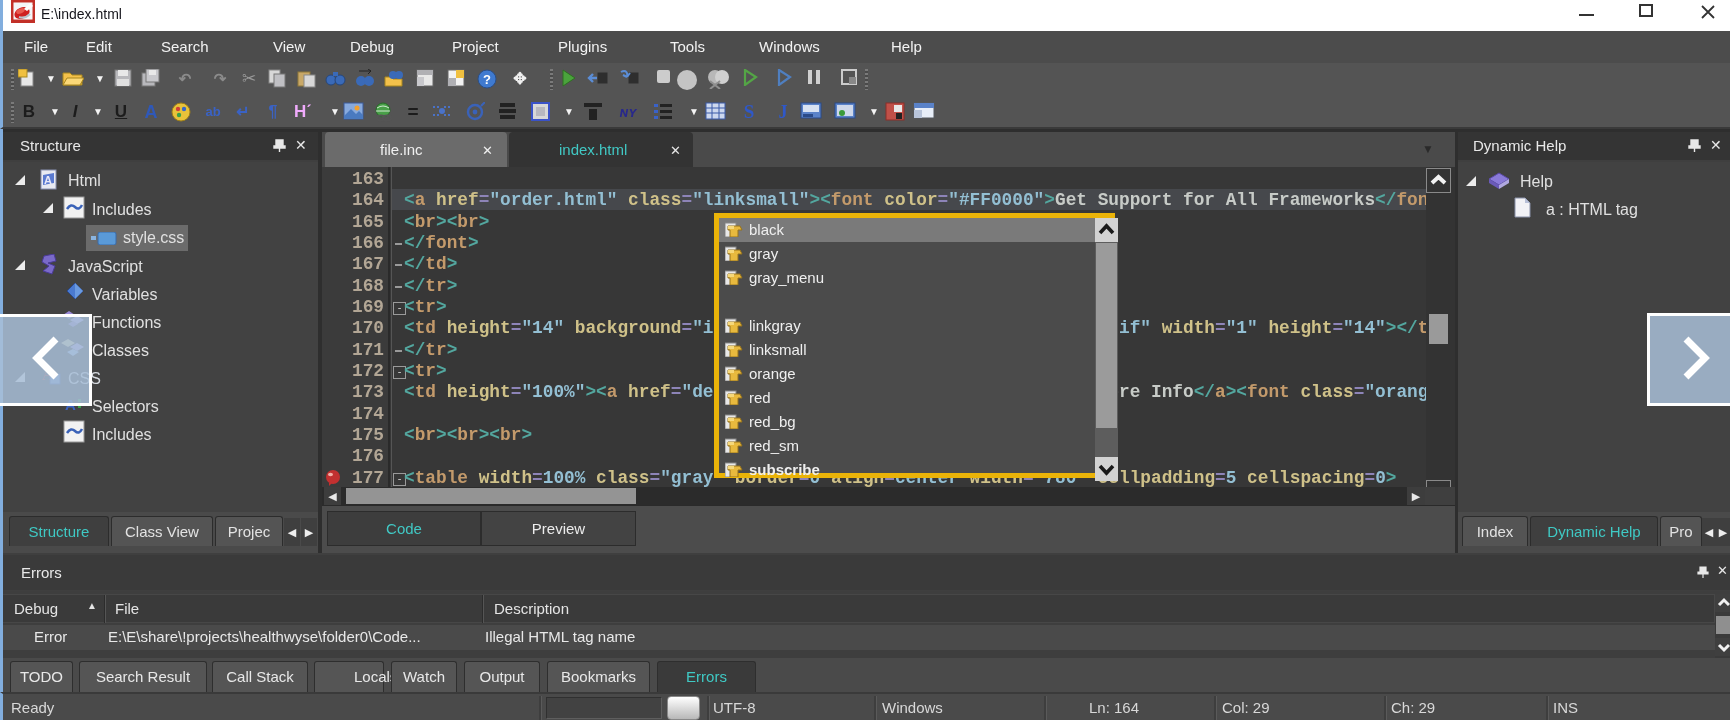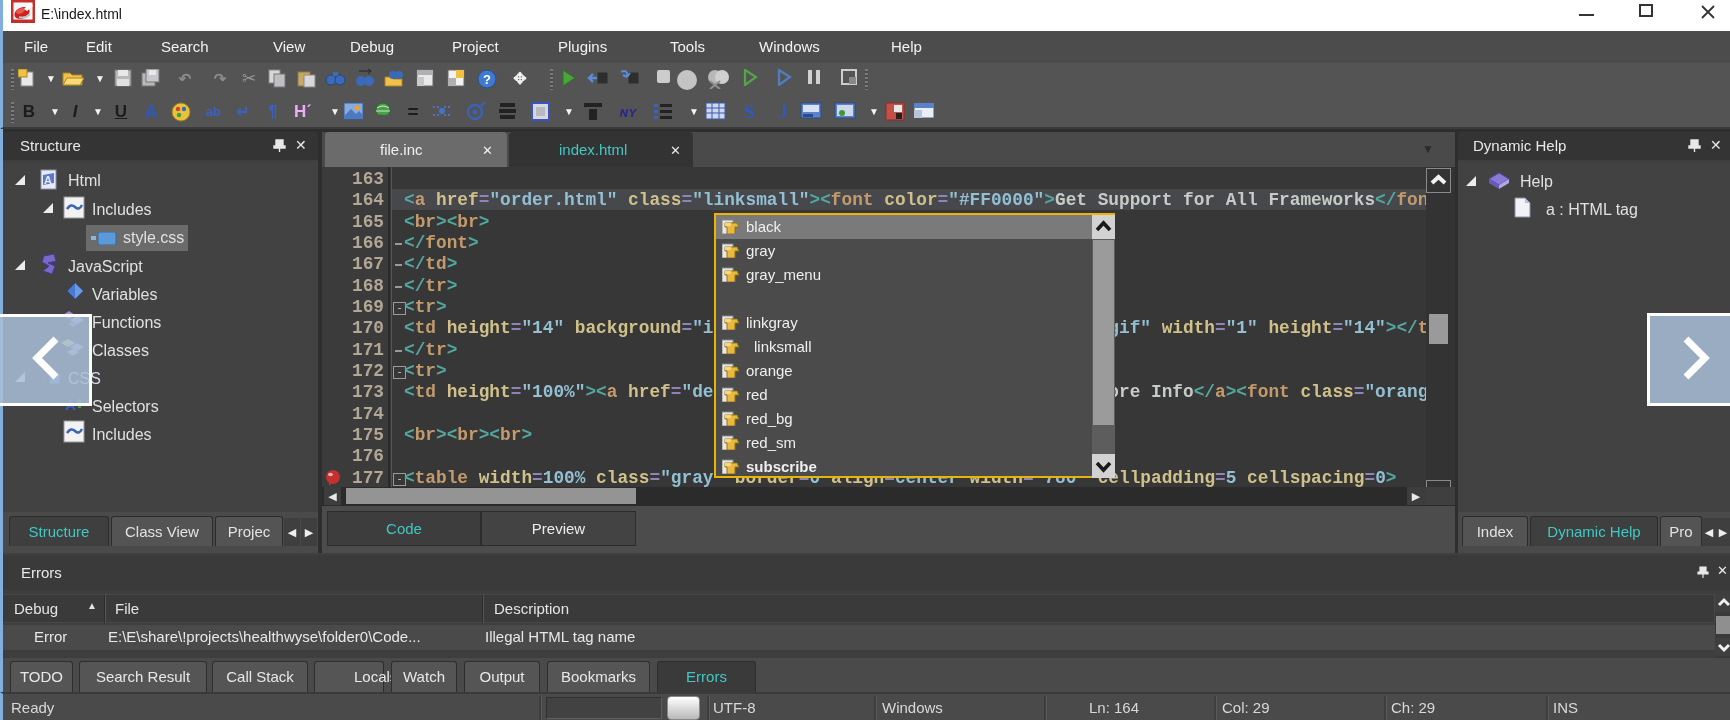--- a/index.html
+++ b/index.html
@@ -35,21 +35,21 @@
   .etab{position:absolute;top:0;height:35px;line-height:35px;font-size:15px;text-align:center;border-radius:4px 4px 0 0;}
   .lnum{position:absolute;left:0px;width:62px;text-align:right;color:#b2a695;font-family:"Liberation Mono",monospace;font-weight:bold;font-size:17.8px;line-height:21.4px;}
   .cline{position:absolute;font-family:"Liberation Mono",monospace;font-weight:bold;font-size:17.8px;white-space:pre;letter-spacing:0px;line-height:21.4px;}
   .tg{color:#53a79f;} 
   .tn{color:#c39a6b;} 
   .at{color:#cfc189;} 
   .eq{color:#8d84b8;} 
   .st{color:#93bfd3;} 
   .pl{color:#c7cbc7;} 
   
-  #dropdown{position:absolute;left:392px;top:81px;width:401px;height:265px;background:#4b4b4b;border:2px solid #eab308;box-sizing:border-box;}
+  #dropdown{position:absolute;left:392px;top:81px;width:401px;height:265px;background:#4b4b4b;border:5px solid #eab308;box-sizing:border-box;}
   .ditem{position:absolute;left:0;width:376px;height:24px;line-height:24px;color:#efefef;font-size:15px;}
   .dicon{position:absolute;left:6px;top:3px;width:18px;height:16px;}
   
   #errors{left:0px;top:553px;width:1730px;height:105px;background:#3f3f3f;border-left:3px solid #82aede;box-sizing:border-box;}
   
   #btabs{left:0;top:658px;width:1730px;height:34px;background:#4a4a4a;border-left:3px solid #82aede;box-sizing:border-box;}
   .btab{position:absolute;top:3px;height:31px;line-height:30px;font-size:15px;color:#e8e8e8;background:#555555;border:1px solid #2e2e2e;border-bottom:none;border-radius:3px 3px 0 0;box-sizing:border-box;text-align:center;}
   
   #status{left:0;top:692px;width:1730px;height:28px;background:#4a4a4a;border-top:2px solid #3a3a3a;border-left:3px solid #82aede;box-sizing:border-box;color:#d8d8d8;font-size:15px;}
   .sep{position:absolute;top:2px;width:2px;height:24px;background:#3e3e3e;border-right:1px solid #5a5a5a;}
@@ -454,21 +454,21 @@
         </svg><span style="margin-left:30px;">gray_menu</span></div>
     <div class="ditem" style="top:96px;"><svg class="dicon" width="18" height="17">
           <rect x="0" y="2" width="11" height="14" fill="#e8e8e8" stroke="#888"></rect>
           <path d="M3 5 L15 5 L17 9 L13 9 L13 16 L5 16 L5 9 L3 9 Z" fill="#e8b93e" stroke="#96721c"></path>
           <path d="M3 5 L9 5 L9 8 L3 8 Z" fill="#f6d87a"></path>
         </svg><span style="margin-left:30px;">linkgray</span></div>
     <div class="ditem" style="top:120px;"><svg class="dicon" width="18" height="17">
           <rect x="0" y="2" width="11" height="14" fill="#e8e8e8" stroke="#888"></rect>
           <path d="M3 5 L15 5 L17 9 L13 9 L13 16 L5 16 L5 9 L3 9 Z" fill="#e8b93e" stroke="#96721c"></path>
           <path d="M3 5 L9 5 L9 8 L3 8 Z" fill="#f6d87a"></path>
-        </svg><span style="margin-left:38px;">linksmall</span></div>
+        </svg><span style="margin-left:30px;">linksmall</span></div>
     <div class="ditem" style="top:168px;"><svg class="dicon" width="18" height="17">
           <rect x="0" y="2" width="11" height="14" fill="#e8e8e8" stroke="#888"></rect>
           <path d="M3 5 L15 5 L17 9 L13 9 L13 16 L5 16 L5 9 L3 9 Z" fill="#e8b93e" stroke="#96721c"></path>
           <path d="M3 5 L9 5 L9 8 L3 8 Z" fill="#f6d87a"></path>
         </svg><span style="margin-left:30px;">red</span></div>
     <div class="ditem" style="top:144px;"><svg class="dicon" width="18" height="17">
           <rect x="0" y="2" width="11" height="14" fill="#e8e8e8" stroke="#888"></rect>
           <path d="M3 5 L15 5 L17 9 L13 9 L13 16 L5 16 L5 9 L3 9 Z" fill="#e8b93e" stroke="#96721c"></path>
           <path d="M3 5 L9 5 L9 8 L3 8 Z" fill="#f6d87a"></path>
         </svg><span style="margin-left:30px;">orange</span></div>

